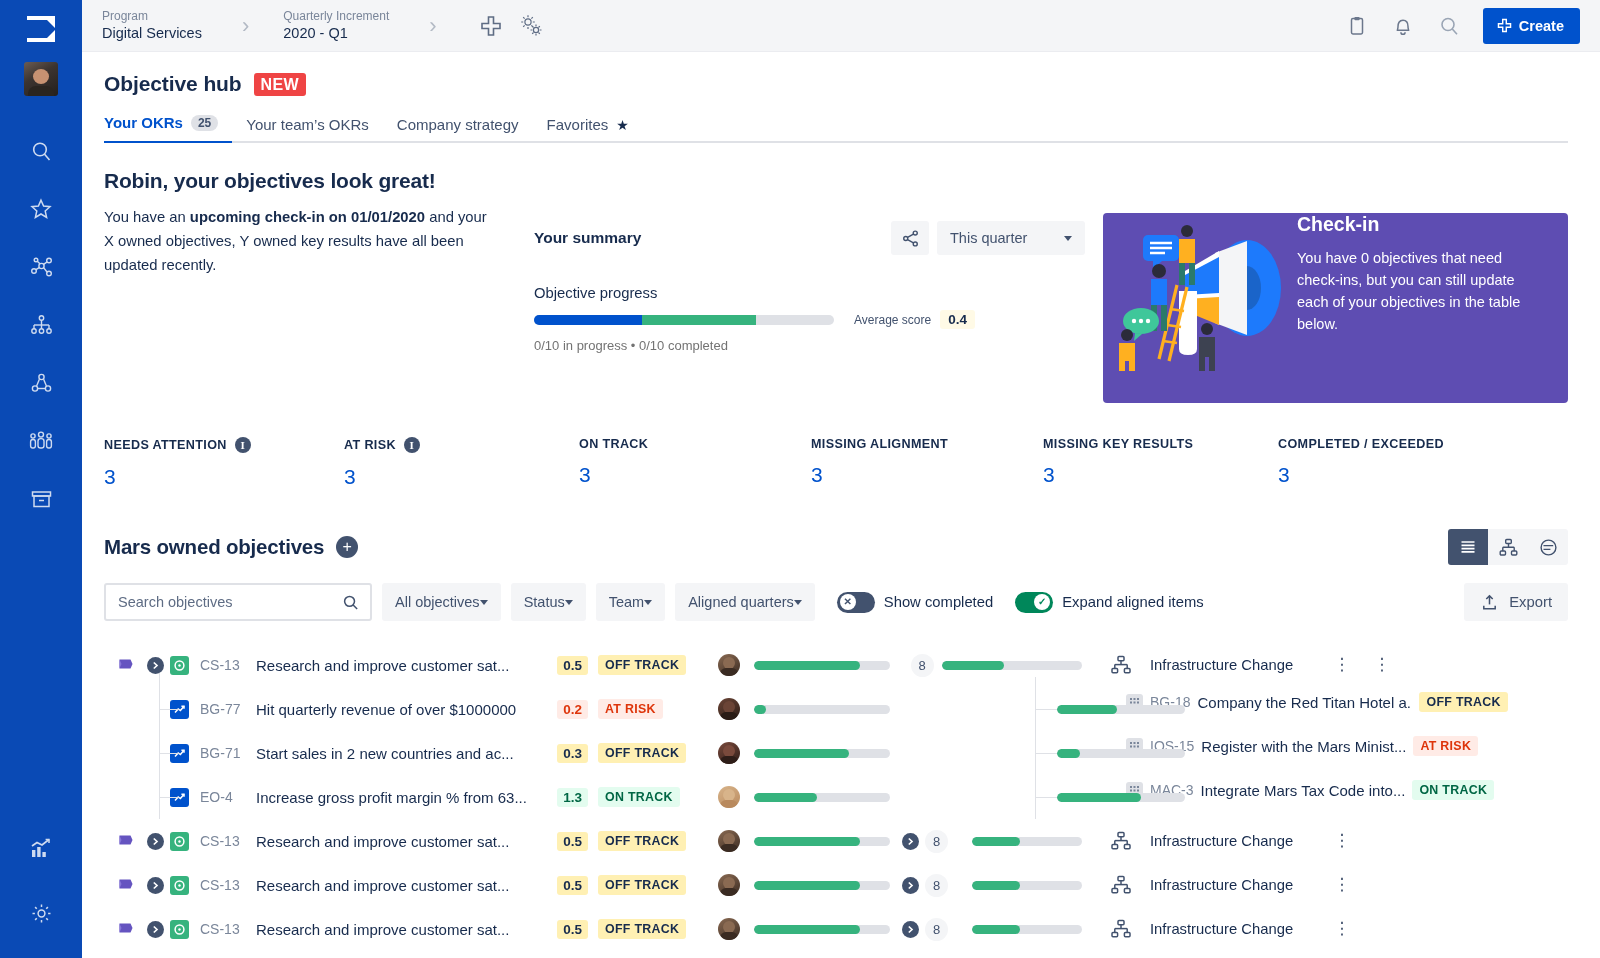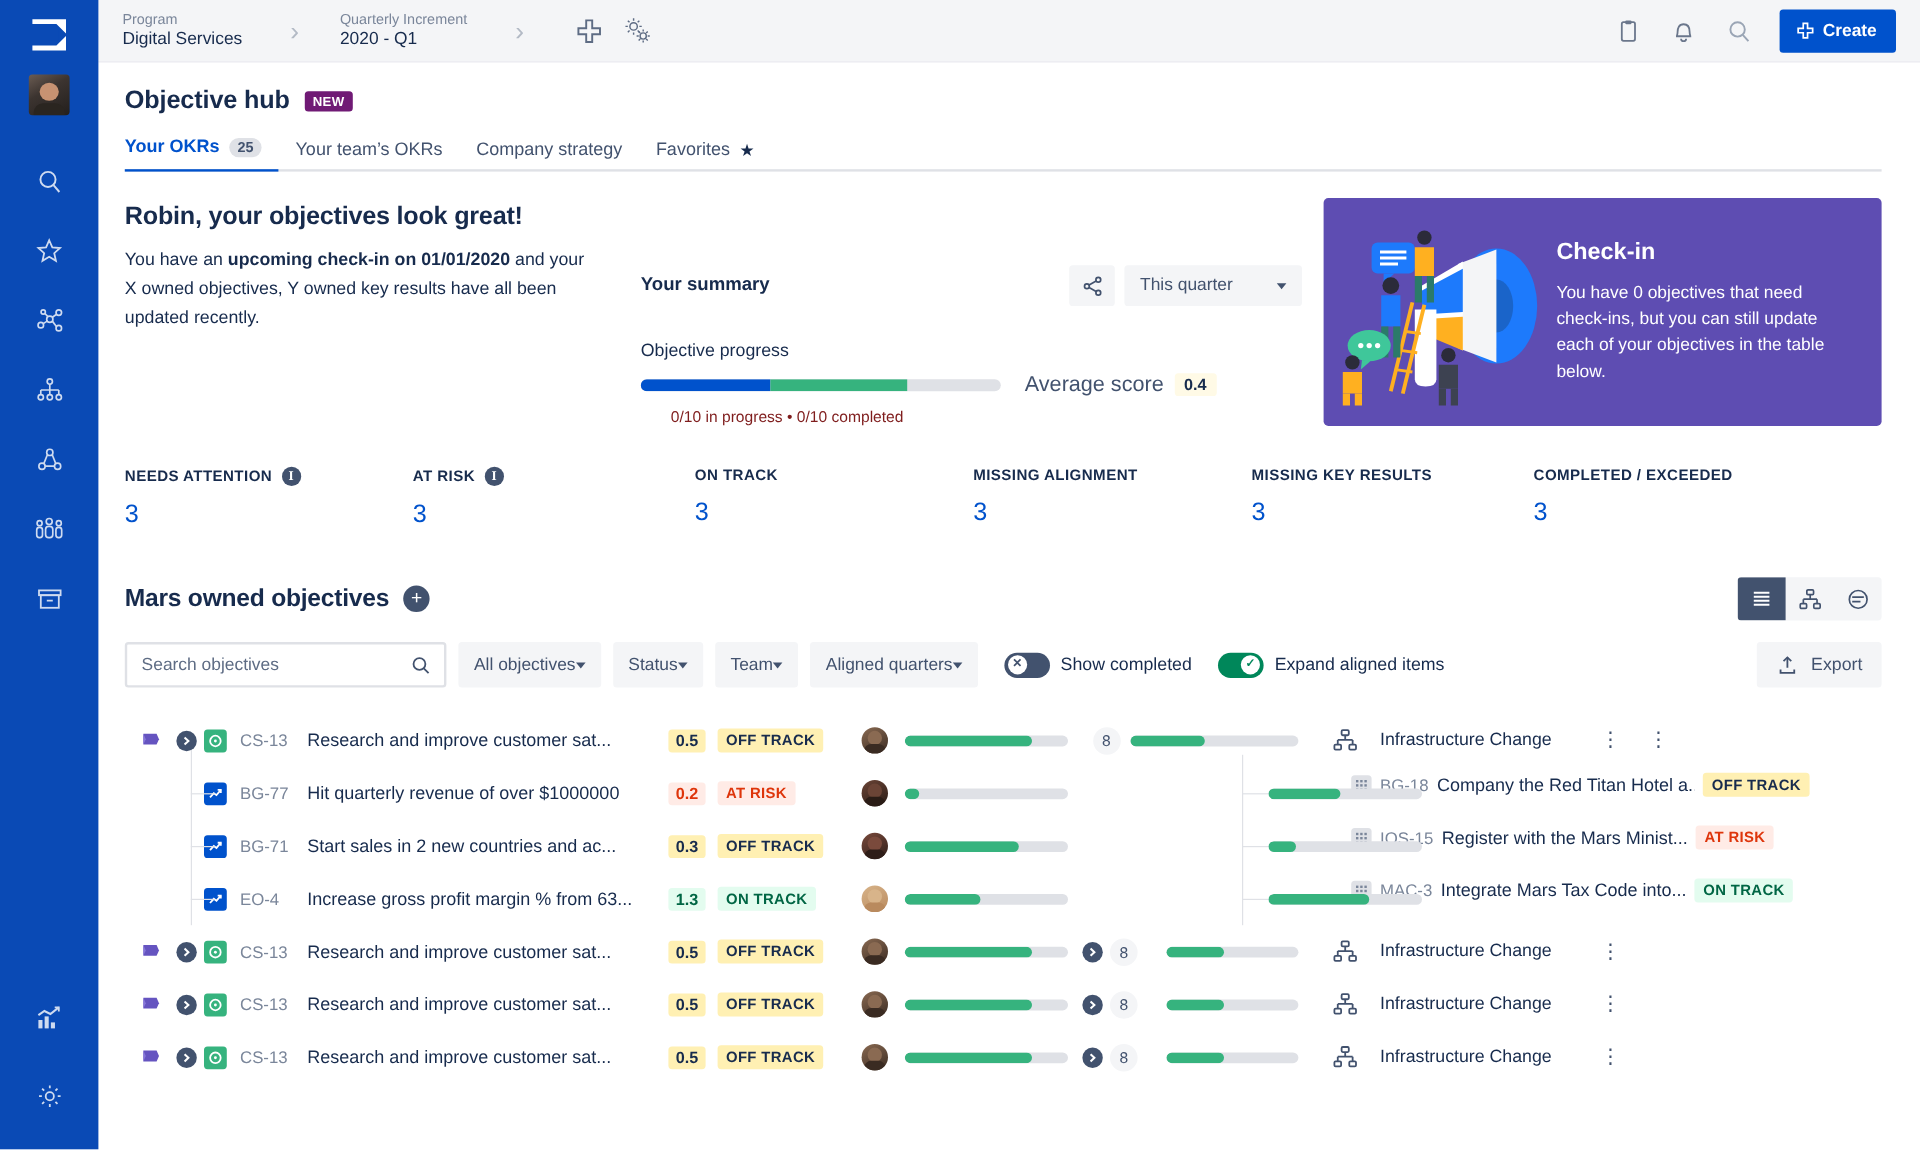--- a/index.html
+++ b/index.html
@@ -61,21 +61,21 @@
     display:flex; align-items:center; gap:6px; padding: 0 16px 0 13px;
     font-size: 14.5px; font-weight: 600; cursor:pointer; margin-left: 8px;
     border: none;
   }
 
   
   .page-pad { padding: 0 32px 0 22px; }
   .page-title-row { display:flex; align-items:center; gap: 12px; margin-top: 20px; }
   .page-title { font-size: 21px; font-weight: 600; letter-spacing: -0.1px; color:#172b4d; }
   .new-badge {
-    background:#701a75; color:#fff; font-size: 11px; font-weight: 700;
+    background:#ef4444; color:#fff; font-size: 16px; font-weight: 700;
     padding: 3px 7px 2px; border-radius: 3px; letter-spacing:.3px;
   }
   .tabs { display:flex; align-items:flex-end; gap: 0; margin-top: 18px; border-bottom: 2px solid #dfe1e6; }
   .tab {
     font-size: 15px; color:#42526e; padding: 0 14px 10px; cursor:pointer;
     display:flex; align-items:center; gap: 8px; position:relative; margin-bottom: -2px;
   }
   .tab:first-child { padding-left: 0; }
   .tab.active { color:#0052cc; font-weight:600; border-bottom: 2.5px solid #0052cc; }
   .tab-count {
@@ -105,28 +105,28 @@
   }
   .chev { width:0;height:0;border-left:4.5px solid transparent;border-right:4.5px solid transparent;border-top:5px solid #42526e; margin-left:auto; }
   .prog-label { margin-top: 30px; font-size: 14.8px; color:#172b4d; }
   .prog-row { margin-top: 9px; display:flex; align-items:center; }
   .prog-track {
     width: 300px; height: 10px; border-radius: 6px; background:#dfe1e6;
     overflow:hidden; display:flex;
   }
   .prog-a { background:#0052cc; height:100%; }
   .prog-b { background:#36b37e; height:100%; }
-  .avg-label { margin-left: 20px; font-size: 18px; color:#42526e; }
+  .avg-label { margin-left: 20px; font-size: 12px; color:#42526e; }
   .avg-pill { margin-left: 9px; background:#fffae6; color:#172b4d; font-weight:700; font-size:13.5px; padding: 2px 8px; border-radius:3px; }
-  .prog-sub { margin-top: 9px; font-size: 13px; color:#7f1d1d;margin-left:25px; }
+  .prog-sub { margin-top: 9px; font-size: 13px; color:#737373; }
 
   .hero-right { flex: 0 0 465px; width: 465px; margin-left: 18px; }
   .checkin-card {
-    background:#5e4db2; border-radius: 4px; height: 190px; display:flex; align-items:center;
-    padding: 0 6px 0 4px; overflow:hidden;
+    background:#5e4db2; border-radius: 4px; height: 190px; display:flex; 
+    padding: 0 6px 0 4px; overflow:hidden;margin-top:48px;
   }
   .checkin-art { flex: 0 0 186px; height: 160px; position:relative; }
   .checkin-text { color:#fff; padding-left: 4px; }
   .checkin-h { font-size: 19.5px; font-weight: 600; }
   .checkin-p { margin-top: 11px; font-size: 14.5px; line-height: 22px; max-width: 232px; }
 
   
   .stats { display:flex; margin-top: 34px; }
   .stat { flex: 0 0 auto; }
   .stat-label { font-size: 12.6px; font-weight: 700; letter-spacing:.35px; color:#172b4d; display:flex; align-items:center; gap:8px; text-transform:uppercase;}

